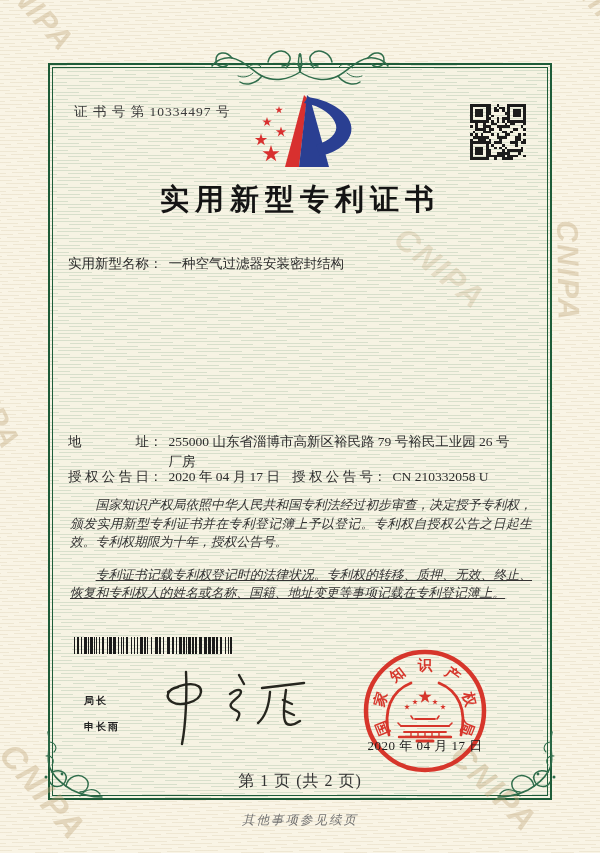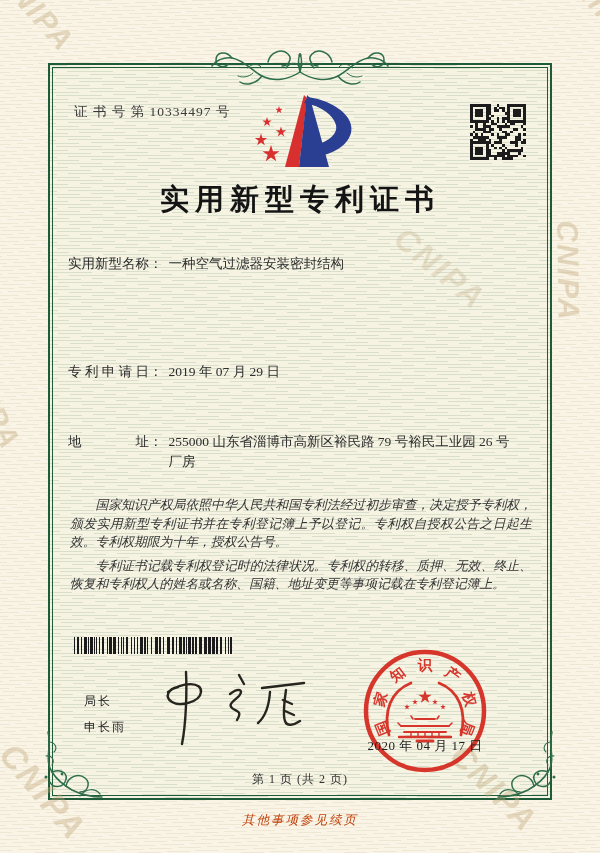--- a/index.html
+++ b/index.html
@@ -43,33 +43,33 @@
   .flabel{display:inline-block;width:81px;text-align:justify;text-align-last:justify;vertical-align:top;font-weight:500;}
   .colon{display:inline-block;margin-right:6px;vertical-align:top;}
   .fval{display:inline-block;vertical-align:top;}
   .row.addr{white-space:normal;}
   .row.addr .fval{width:352px;}
   .pair2{position:absolute;left:224px;top:0;white-space:nowrap;}
   
   .paras{position:absolute;left:70px;top:496px;width:462px;font-size:12.8px;line-height:18.5px;
          text-align:justify;font-style:italic;color:#333;}
   .paras p{margin:0;text-indent:2em;}
-  .paras p+p{margin-top:5px;}
+  .paras p+p{margin-top:14px;text-decoration:underline;}
   
   .barcode{position:absolute;left:74px;top:637px;height:17px;display:flex;align-items:stretch;}
   .barcode i{background:#1b1b1b;display:block;}
-  .director{position:absolute;left:84px;top:688px;font-family:"Liberation Sans",sans-serif;font-weight:normal;
-            font-size:12px;line-height:26px;color:#222;letter-spacing:2px;}
+  .director{position:absolute;left:84px;top:688px;font-family:"Liberation Sans",sans-serif;font-weight:bold;
+            font-size:10px;line-height:26px;color:#222;letter-spacing:2px;}
   .signature{position:absolute;left:146px;top:662px;width:170px;height:90px;}
   .seal{position:absolute;left:359px;top:645px;width:132px;height:132px;opacity:.93;}
   .seal-date{position:absolute;left:352px;top:737px;width:146px;text-align:center;font-size:13px;color:#1d1d1d;
              letter-spacing:.5px;white-space:nowrap;}
-  .page-info{position:absolute;left:0;top:771px;width:100%;text-align:center;font-size:12px;color:#333;letter-spacing:1px;}
+  .page-info{position:absolute;left:0;top:771px;width:100%;text-align:center;font-size:16px;color:#333;letter-spacing:1px;}
   .continuation{position:absolute;left:0;top:812px;width:100%;text-align:center;font-size:12.5px;font-style:italic;
-                color:#c2410c;letter-spacing:2px;}
+                color:#737373;letter-spacing:2px;}
 </style>
 </head>
 <body>
 
 <div style="position:absolute;inset:0;">
 
   <div class="frame">
     <div class="frame-inner"></div>
   </div>
 
@@ -581,25 +581,28 @@
       <i></i>
       <i></i>
       <i></i>
     </div>
 
   <div class="title">实用新型专利证书</div>
 
   <div class="row" style="top:254px">
     <span class="flabel">实用新型名称</span><span class="colon">：</span><span class="fval">一种空气过滤器安装密封结构</span>
   </div>
-  <div class="row" style="top:362px">
-    <span class="flabel">专利申请日</span><span class="colon">：</span><span class="fval">2019 年 07 月 29 日</span>
-  </div>
   <div class="row addr" style="top:432px">
     <span class="flabel">地址</span><span class="colon">：</span><span class="fval">255000 山东省淄博市高新区裕民路 79 号裕民工业园 26 号厂房</span>
+  </div>
+  <div class="row" style="top:467px;width:470px">
+    <span class="flabel">授权公告日</span><span class="colon">：</span><span class="fval">2020 年 04 月 17 日</span>
+    <span class="pair2">
+      <span class="flabel">授权公告号</span><span class="colon">：</span><span class="fval">CN 210332058 U</span>
+    </span>
   </div>
 
   <div class="paras">
     <p>国家知识产权局依照中华人民共和国专利法经过初步审查，决定授予专利权，颁发实用新型专利证书并在专利登记簿上予以登记。专利权自授权公告之日起生效。专利权期限为十年，授权公告号。</p>
     <p>专利证书记载专利权登记时的法律状况。专利权的转移、质押、无效、终止、恢复和专利权人的姓名或名称、国籍、地址变更等事项记载在专利登记簿上。</p>
   </div>
 
   <div class="barcode" id="barcode">
       <i style="width:1px;margin-right:2px"></i>
       <i style="width:2px;margin-right:2px"></i>

